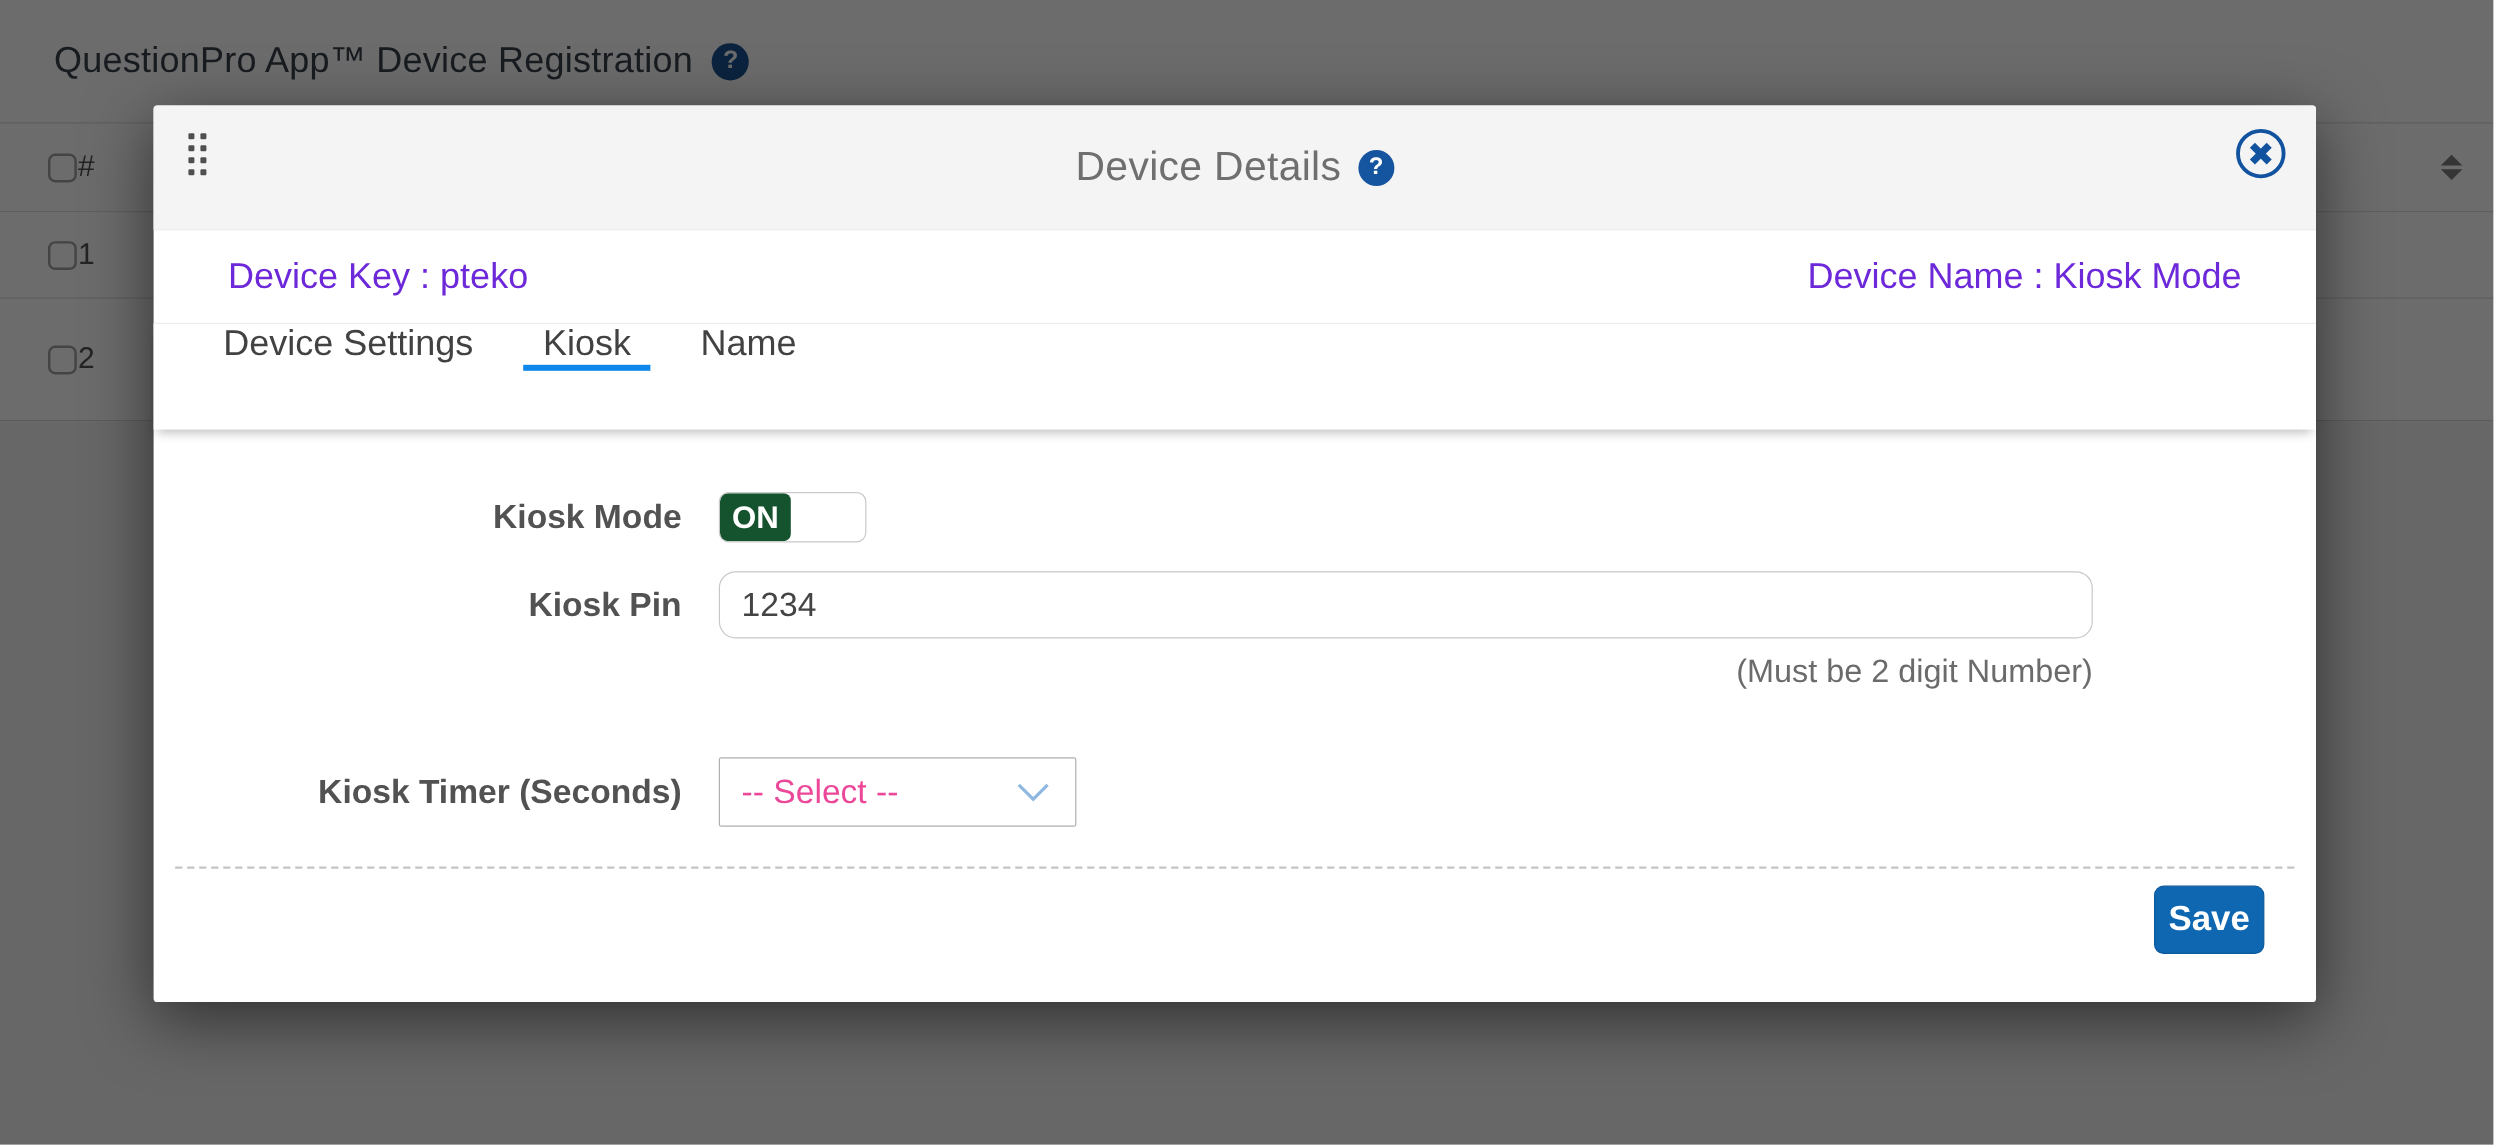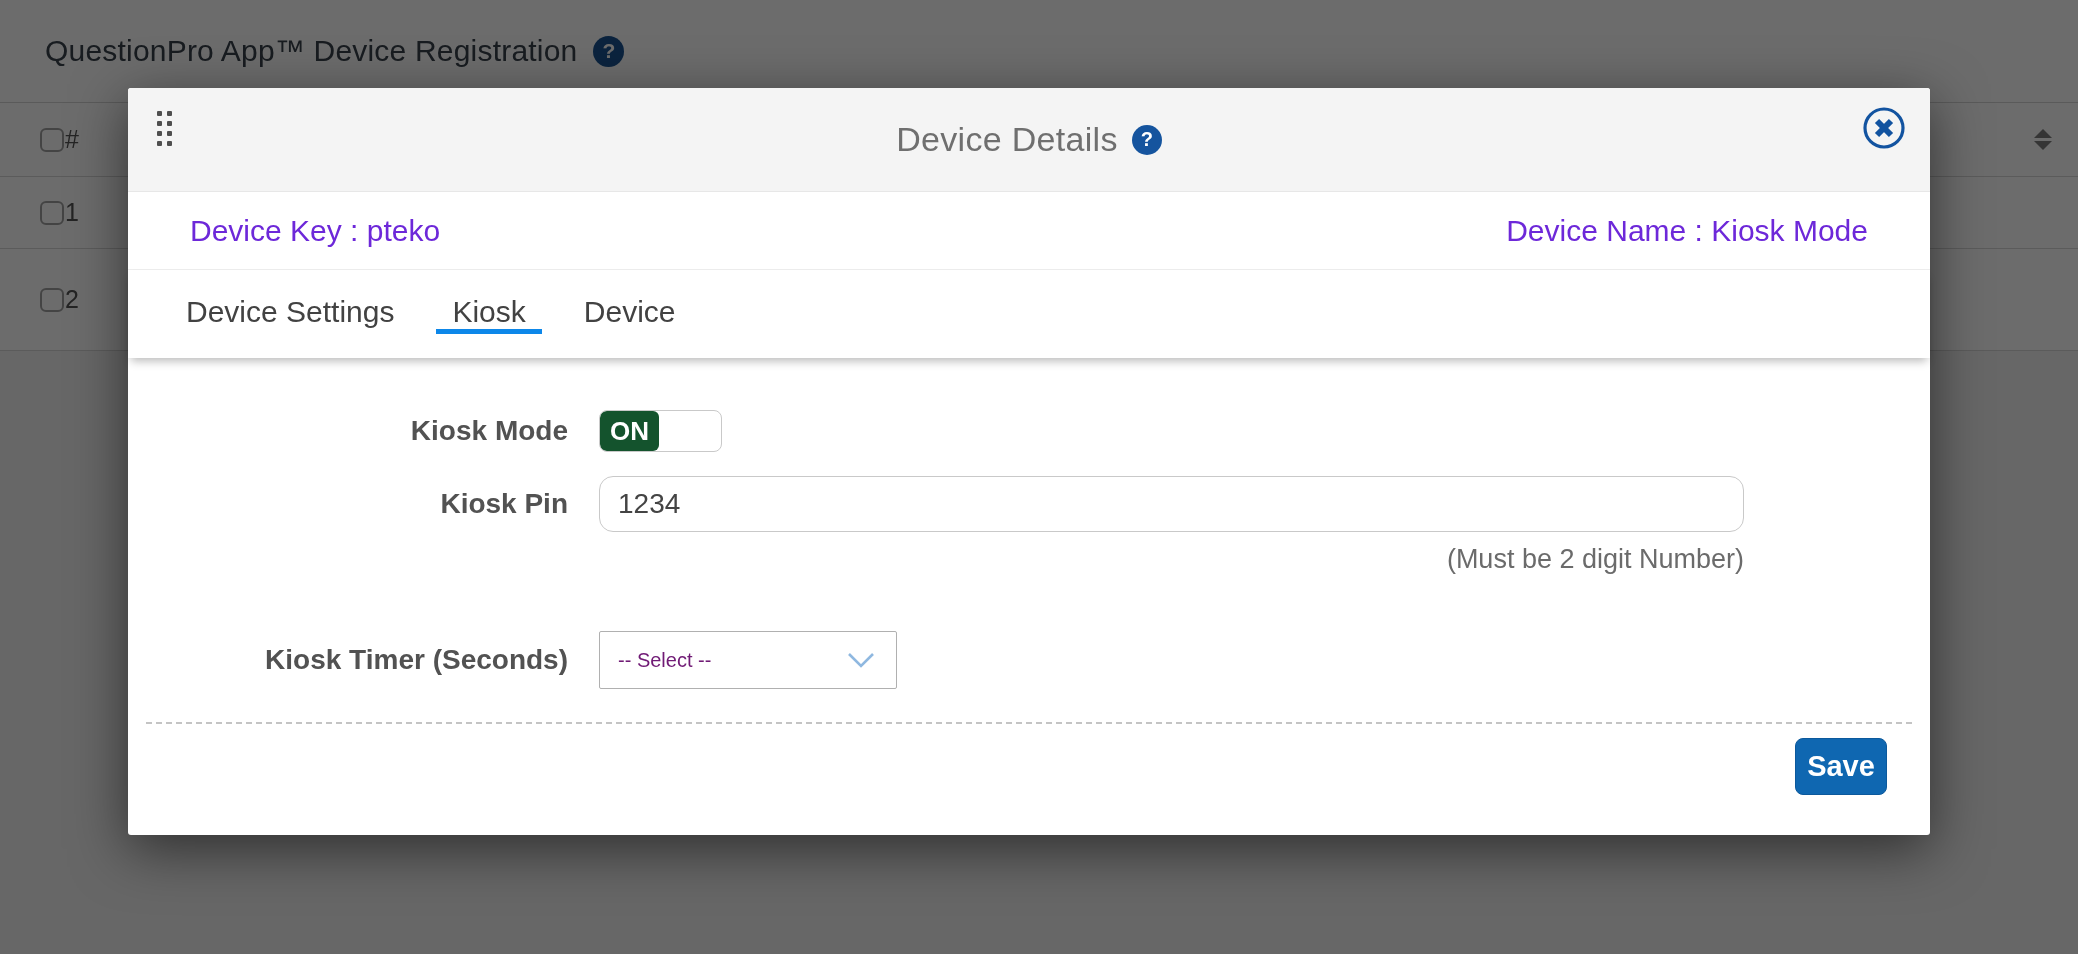--- a/index.html
+++ b/index.html
@@ -74,21 +74,21 @@
   .key-row {
     height: 78px; flex: 0 0 auto;
     display: flex; align-items: center; justify-content: space-between;
     padding: 0 62px;
     border-bottom: 1px solid #ededed;
     font-size: 30px; font-weight: 500; color: #6d28d9;
   }
 
   .tab-bar {
     height: 88px; flex: 0 0 auto;
-    display: flex; align-items: center; gap: 26px;
+    display: flex; align-items: flex-start; gap: 26px;
     padding-left: 42px;
     background: #ffffff;
     position: relative; z-index: 2;
     box-shadow: 0 6px 9px -3px rgba(0,0,0,0.28);
   }
   .tab {
     display: flex; align-items: center;
     padding: 0 16px;
     font-size: 30px; font-weight: 500; color: #424242;
     border-bottom: 5px solid transparent;
@@ -134,21 +134,21 @@
   .row-pin   { margin-top: 24px; }
   .row-timer { margin-top: 56px; }
 
   
   .select-box {
     width: 298px; height: 58px;
     border: 1px solid #b0b0b0; border-radius: 2px; background: #ffffff;
     display: flex; align-items: center; justify-content: space-between;
     padding: 0 20px 0 18px; cursor: pointer;
   }
-  .select-text { font-size: 20px; color: #701a75; }
+  .select-text { font-size: 28px; color: #ec4899; }
 
   .dashed-divider { margin: 33px 18px 0 18px; border-top: 2px dashed #c4c4c4; }
 
   .footer-row { display: flex; justify-content: flex-end; padding: 14px 43px 0 0; }
   .save-btn {
     width: 92px; height: 57px;
     background: #0f67b1; border: 1px solid #0c599c; border-radius: 8px;
     color: #ffffff; font-size: 29px; font-weight: 700;
     font-family: "Liberation Sans", sans-serif; cursor: pointer;
   }
@@ -207,21 +207,21 @@
   </div>
 
   <div class="key-row">
     <span>Device Key : pteko</span>
     <span>Device Name : Kiosk Mode</span>
   </div>
 
   <div class="tab-bar">
     <div class="tab">Device Settings</div>
     <div class="tab active">Kiosk</div>
-    <div class="tab">Device</div>
+    <div class="tab">Name</div>
   </div>
 
   <div class="modal-body">
 
     <div class="form-row">
       <span class="form-label">Kiosk Mode</span>
       <div class="toggle">
         <span class="toggle-on">ON</span>
       </div>
     </div>

